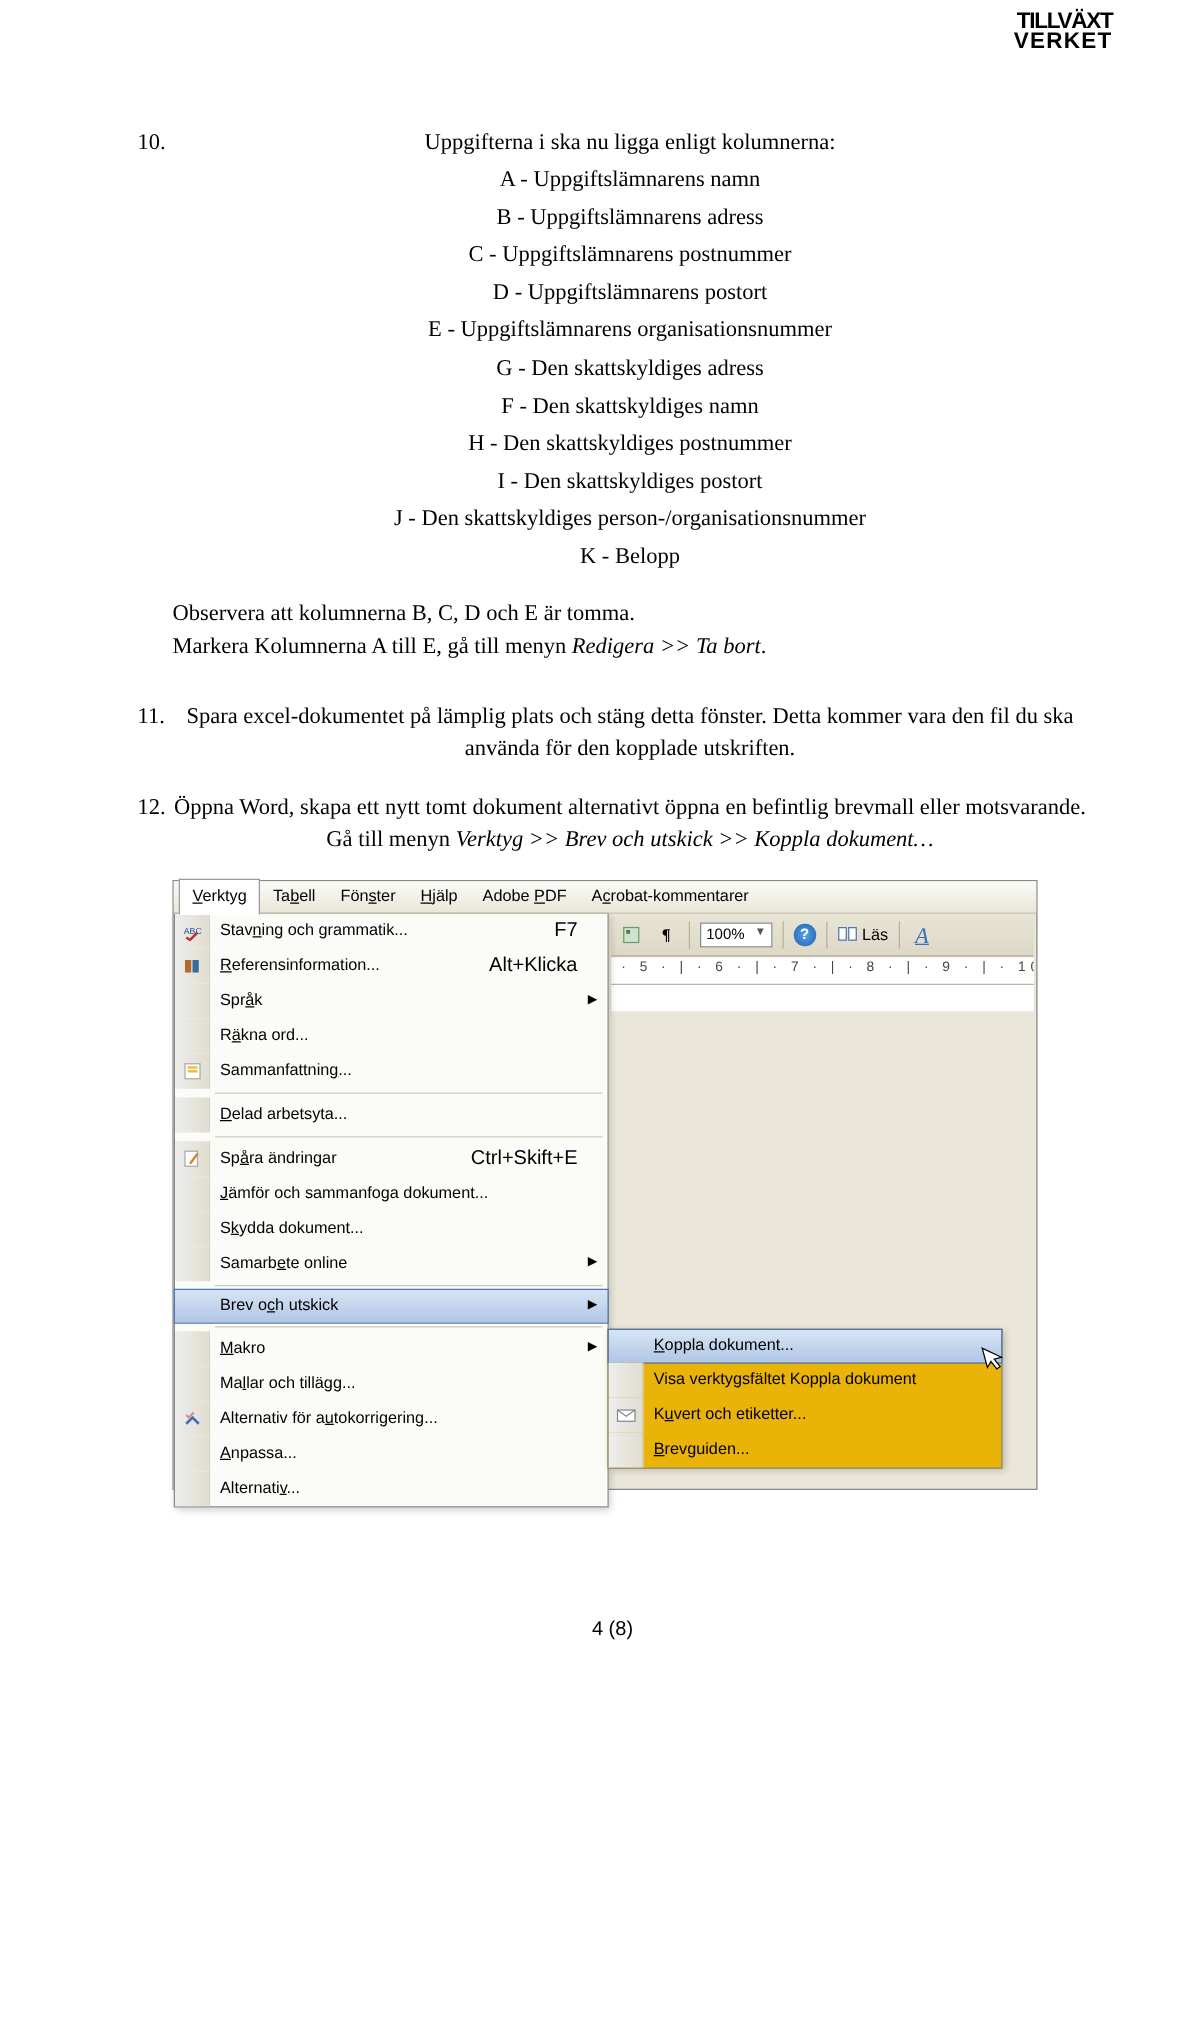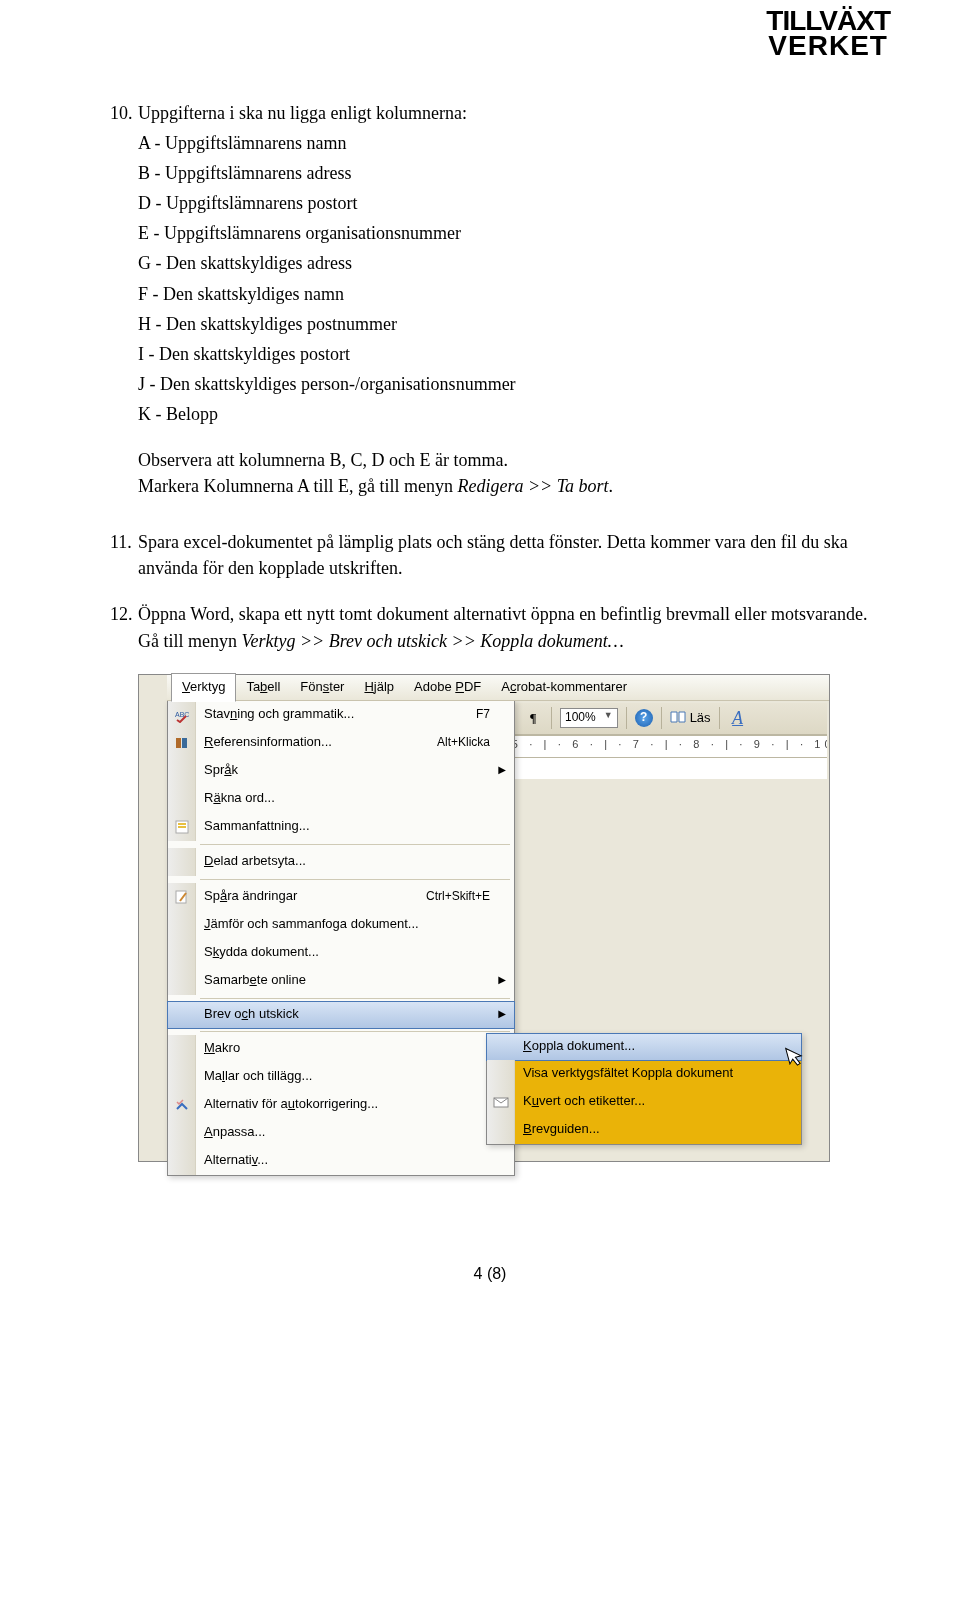--- a/index.html
+++ b/index.html
@@ -15,39 +15,40 @@
     padding: 30px 90px 60px 110px;
     position: relative;
   }
   .logo {
     position: absolute;
     top: 8px;
     right: 70px;
     font-family: Arial, sans-serif;
     font-weight: 900;
     line-height: 0.9;
-    font-size: 28px;
+    font-size: 18px;
     letter-spacing: -1px;
-    text-align: center;
+    text-align: right;
   }
   .logo .l2 { letter-spacing: 1px; }
   .main-text {
     font-size: 18px;
     line-height: 1.45;
     margin-top: 70px;
   }
   ol.numbered {
     list-style: none;
     padding: 0;
     margin: 0;
   }
   ol.numbered > li {
     margin-bottom: 20px;
     padding-left: 28px;
     position: relative;
+    text-align: center;
   }
   ol.numbered > li .num {
     position: absolute;
     left: 0;
     top: 0;
   }
   .sub-list { margin: 4px 0 0 0; }
   .sub-list div { margin: 4px 0; }
   .obs { margin: 20px 0 0 28px; }
   .ital { font-style: italic; }
@@ -167,21 +168,21 @@
     flex-shrink:0;
   }
   .dd-label {
     padding: 0 8px;
     flex: 1;
     white-space: nowrap;
   }
   .dd-shortcut {
     padding-right: 24px;
     color: #000;
-    font-size: 12px;
+    font-size: 16px;
   }
   .dd-arrow {
     position:absolute;
     right:8px;
     font-size: 10px;
     color:#000;
   }
   .dd-sep {
     height: 1px;
     margin: 3px 4px 3px 32px;
@@ -235,20 +236,21 @@
   </div>
 
   <div class="main-text">
     <ol class="numbered">
       <li>
         <span class="num">10.</span>
         <span>Uppgifterna i ska nu ligga enligt kolumnerna:</span>
         <div class="sub-list">
           <div>A - Uppgiftslämnarens namn</div>
           <div>B - Uppgiftslämnarens adress</div>
+          <div>C - Uppgiftslämnarens postnummer</div>
           <div>D - Uppgiftslämnarens postort</div>
           <div>E - Uppgiftslämnarens organisationsnummer</div>
           <div>G - Den skattskyldiges adress</div>
           <div>F - Den skattskyldiges namn</div>
           <div>H - Den skattskyldiges postnummer</div>
           <div>I - Den skattskyldiges postort</div>
           <div>J - Den skattskyldiges person-/organisationsnummer</div>
           <div>K - Belopp</div>
         </div>
       </li>
@@ -267,21 +269,21 @@
       </li>
       <li>
         <span class="num">12.</span>
         <span>Öppna Word, skapa ett nytt tomt dokument alternativt öppna en befintlig brevmall eller motsvarande.</span><br>
         <span>
           <span>Gå till menyn </span><span class="ital">Verktyg &gt;&gt; Brev och utskick &gt;&gt; Koppla dokument…</span>
         </span>
       </li>
     </ol>
 
-    <div class="screenshot" style="height:488px;padding-left:28px;">
+    <div class="screenshot" style="height:488px;">
       <div class="menubar">
         <div class="mitem open"><span class="underline-char">V</span><span>erkt</span>yg</div>
         <div class="mitem">Ta<span class="underline-char">b</span>ell</div>
         <div class="mitem">Fön<span class="underline-char">s</span>ter</div>
         <div class="mitem"><span class="underline-char">H</span>jälp</div>
         <div class="mitem">Adobe <span class="underline-char">P</span>DF</div>
         <div class="mitem">A<span class="underline-char">c</span>robat-kommentarer</div>
       </div>
 
       <div class="toolbar-right">

